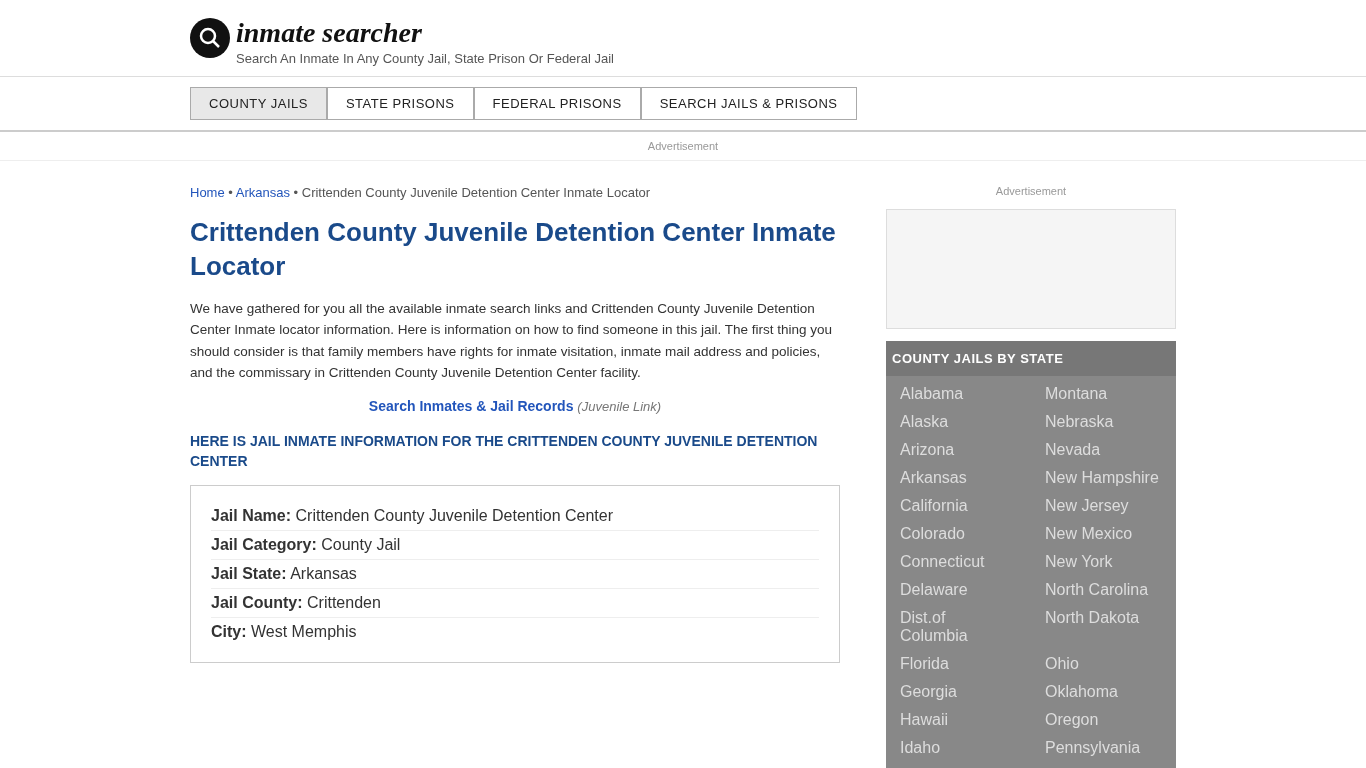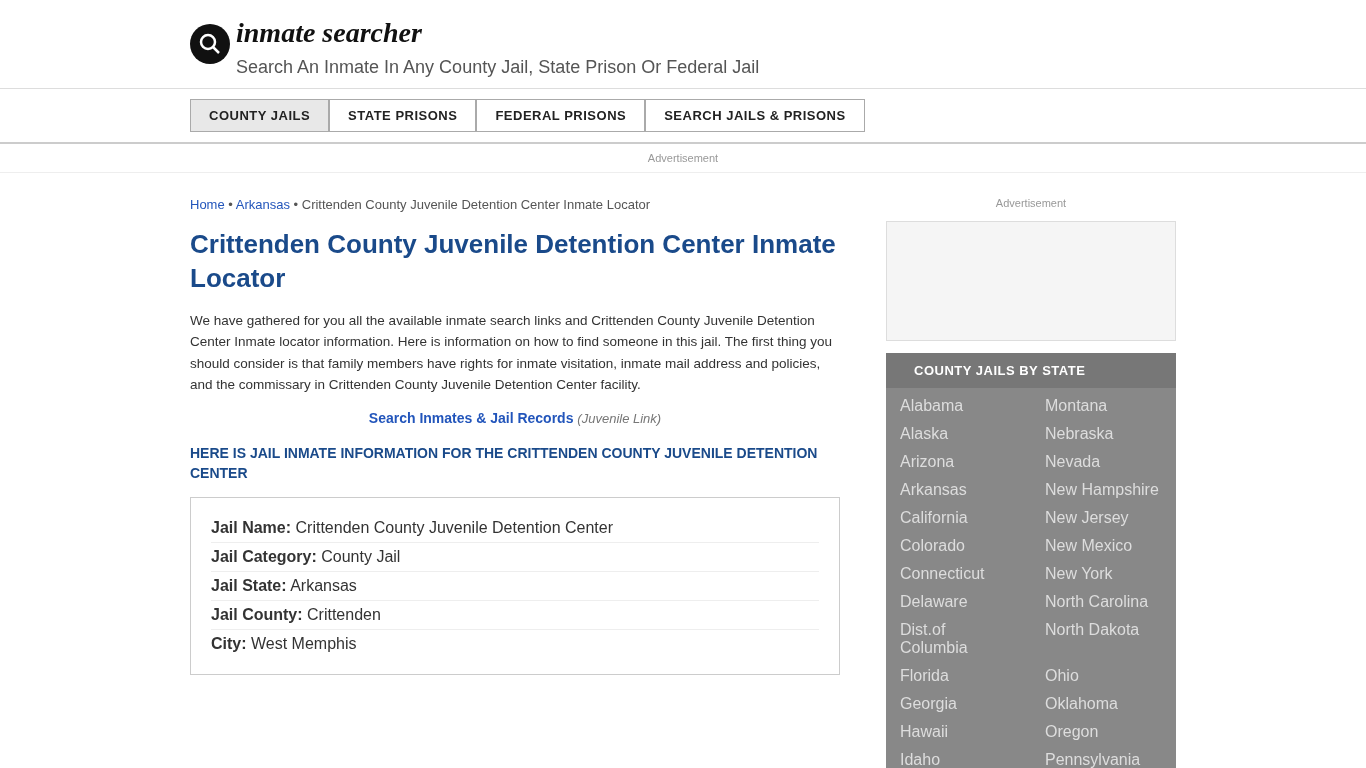--- a/index.html
+++ b/index.html
@@ -6,26 +6,26 @@
     body { font-family: Arial, sans-serif; font-size: 14px; color: #333; background: #fff; }
 
     
     #header { padding: 10px 190px; border-bottom: 1px solid #ddd; }
     #logo-area { display: flex; align-items: center; gap: 6px; }
     #logo-icon { 
       width: 40px; height: 40px; background: #111; border-radius: 50%;
       display: flex; align-items: center; justify-content: center; color: #fff; font-size: 18px; font-weight: bold;
     }
     #logo-text { font-size: 28px; font-weight: bold; font-style: italic; font-family: Georgia, serif; color: #111; margin-top: 7px; }
-    #tagline { font-size: 18px; color: #555; margin-top: 8px; }
+    #tagline { font-size: 13px; color: #555; margin-top: 2px; }
 
     
     #nav { padding: 10px 190px; border-bottom: 2px solid #ccc; display: flex; gap: 0; }
     .nav-btn {
-      border: 1px solid #aaa; padding: 8px 18px; background: #fff; font-size: 13px; font-weight: bold;
+      border: 1px solid #aaa; padding: 8px 18px; background: #fff; font-size: 13px; font-weight: normal;
       cursor: pointer; color: #222; letter-spacing: 0.5px;
     }
     .nav-btn.active { background: #e8e8e8; }
 
     
     #ad-bar { text-align: center; padding: 8px; font-size: 11px; color: #999; border-bottom: 1px solid #eee; }
 
     
     #main-layout { display: flex; padding: 0 190px; gap: 46px; margin-top: 24px; }
 
@@ -53,21 +53,21 @@
     
     #info-box { border: 1px solid #ccc; padding: 16px 20px; margin-bottom: 20px; background: #fff; }
     .info-row { padding: 5px 0; font-size: 16px; border-bottom: 1px solid #eee; }
     .info-row:last-child { border-bottom: none; }
     .info-label { font-weight: bold; }
 
     
     #sidebar { width: 290px; flex-shrink: 0; }
     #sidebar-ad { font-size: 11px; color: #999; text-align: center; margin-bottom: 12px; }
     #county-jails-box { background: #888; padding: 0; }
-    #county-jails-title { background: #777; color: #fff; font-weight: bold; font-size: 13px; padding: 10px 28px; letter-spacing: 0.5px; }
+    #county-jails-title { background: #777; color: #fff; font-weight: bold; font-size: 13px; padding: 10px 6px; letter-spacing: 0.5px; }
     #state-list { display: grid; grid-template-columns: 1fr 1fr; padding: 4px 0; }
     .state-item { padding: 5px 14px; font-size: 16px; color: #ddd; cursor: pointer; }
     .state-item a { color: #ddd; text-decoration: none; }
   </style>
 </head>
 <body>
 
 <div id="header">
   <div id="logo-area">
     <div id="logo-icon">

